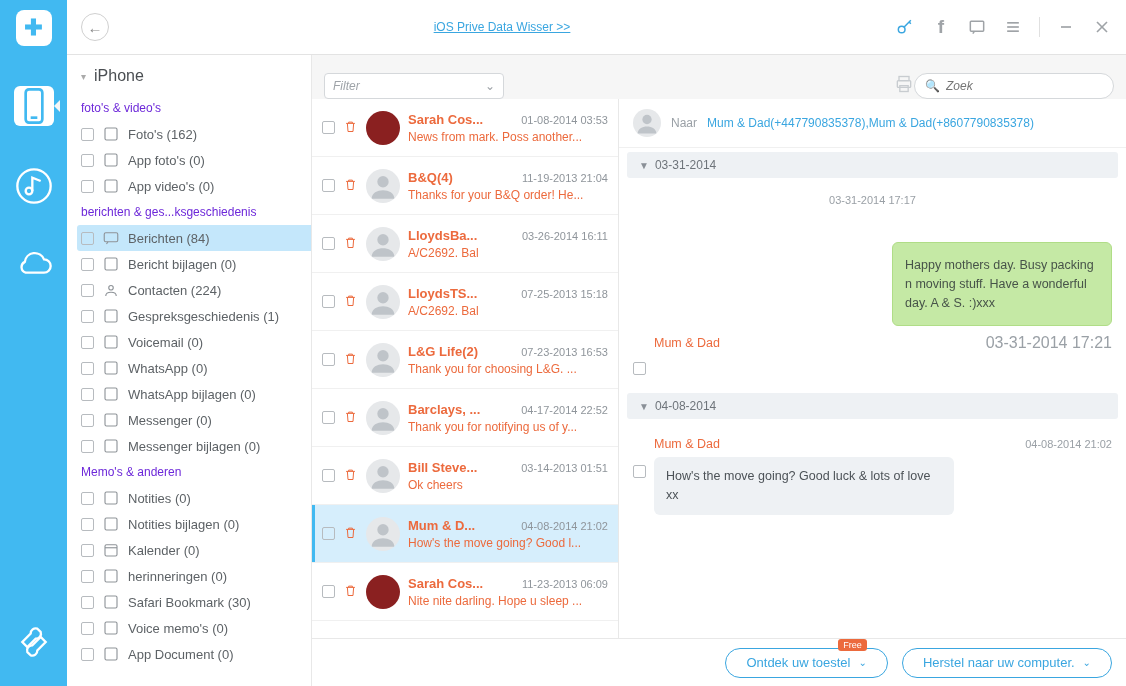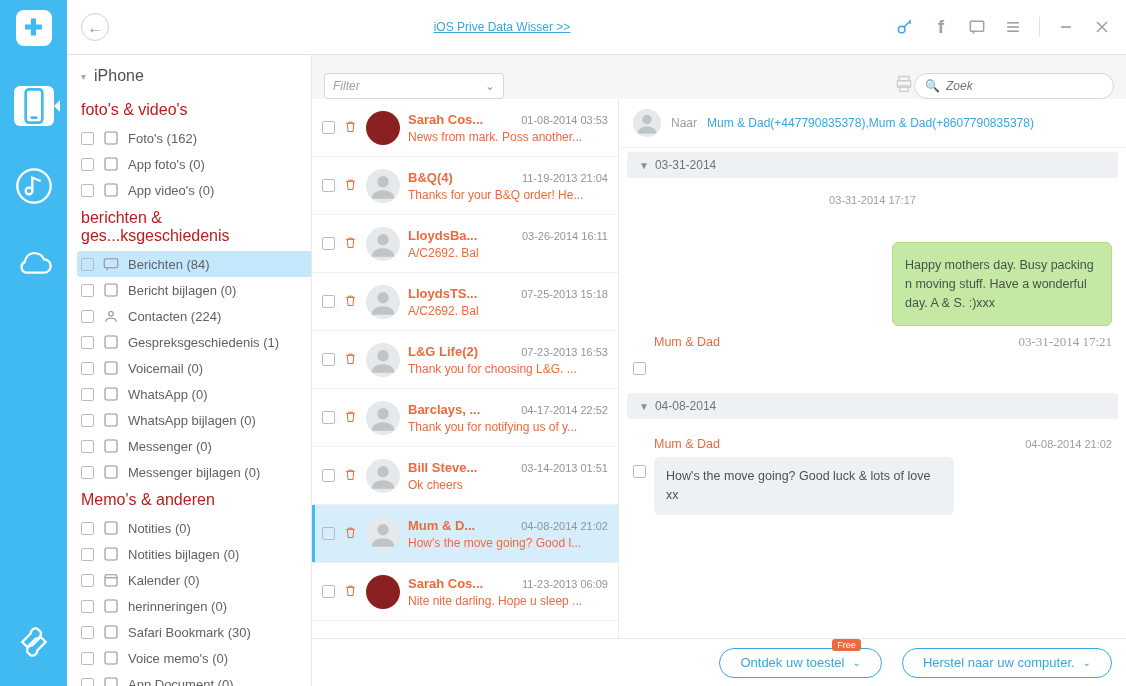--- a/index.html
+++ b/index.html
@@ -26,21 +26,21 @@
 .header-right .hicon { cursor: pointer; font-size: 17px; display: flex; align-items: center; justify-content: center; width: 20px; }
 .hicon.key { color: #3aa6e0; }
 
 
 .body { flex: 1; display: flex; overflow: hidden; }
 
 
 .tree { width: 245px; border-right: 1px solid #e8e8e8; padding: 12px 0 0 10px; overflow-y: auto; font-size: 13px; color: #5d6266; }
 .tree .root { display: flex; align-items: center; gap: 8px; font-size: 16px; color: #4a4e52; margin-bottom: 10px; padding-left: 4px; }
 .tree .caret { font-size: 10px; color: #aaa; cursor: pointer; }
-.tree .section-title { color: #b91c1c; font-size: 16px; padding: 6px 0 6px 4px; }
+.tree .section-title { color: #6d28d9; font-size: 12px; padding: 6px 0 6px 4px; }
 .tree .item { display: flex; align-items: center; gap: 8px; padding: 4px 0 4px 4px; cursor: pointer; height: 26px; }
 .tree .item.active { background: #c4e7fb; border-radius: 3px 0 0 3px; }
 .chk { width: 13px; height: 13px; border: 1px solid #b7bbbf; border-radius: 2px; flex-shrink: 0; cursor: pointer; }
 .tico { width: 18px; height: 18px; display: flex; align-items: center; justify-content: center; color: #8e9398; font-size: 14px; flex-shrink: 0; }
 .tlabel { white-space: nowrap; overflow: hidden; text-overflow: ellipsis; }
 
 
 .content { flex: 1; display: flex; flex-direction: column; overflow: hidden; background: #f6f6f6; }
 .toolbar { height: 44px; display: flex; align-items: flex-end; padding: 0 12px; }
 .filter { width: 180px; height: 26px; border: 1px solid #d5d8db; border-radius: 4px; background: #fff; display: flex; align-items: center; padding: 0 8px; color: #9ea3a8; font-size: 12px; font-style: italic; cursor: pointer; justify-content: space-between; }
@@ -75,21 +75,21 @@
 .msg-block { padding: 6px 14px 14px; }
 .msg-time-center { text-align: center; color: #9aa0a6; font-size: 11px; margin: 6px 0 10px; }
 .bubble-out { background: #c5e9a5; border: 1px solid #b0dd87; border-radius: 6px; padding: 13px 12px; color: #475349; font-size: 12.5px; line-height: 1.5; max-width: 220px; margin-left: auto; position: relative; margin-top: 36px; }
 .msg-in { display: flex; align-items: flex-start; gap: 8px; margin-top: 8px; }
 .msg-in .col { flex: 1; }
 .sender-row { display: flex; justify-content: space-between; align-items: center; margin-bottom: 6px; }
 .sender-name { color: #ec6a3d; font-size: 12.5px; }
 .bubble-in { background: #eef1f4; border-radius: 6px; padding: 10px 12px; color: #4c5257; font-size: 12.5px; line-height: 1.5; max-width: 300px; }
 
 
-.footer { height: 48px; border-top: 1px solid #e8e8e8; display: flex; align-items: center; justify-content: flex-end; gap: 20px; padding: 0 14px; background: #fff; }
+.footer { height: 48px; border-top: 1px solid #e8e8e8; display: flex; align-items: center; justify-content: flex-end; gap: 14px; padding: 0 14px; background: #fff; }
 .pill { border: 1px solid #3aa6e0; color: #3aa6e0; border-radius: 18px; height: 30px; padding: 0 20px; display: flex; align-items: center; gap: 8px; font-size: 13px; cursor: pointer; position: relative; }
 .pill .sm { font-size: 10px; }
 .badge-free { position: absolute; top: -10px; right: 20px; background: #ec6a3d; color: #fff; font-size: 9px; padding: 1px 5px; border-radius: 3px; }
 
 
 svg { width: 100%; height: 100%; }
 .tree::-webkit-scrollbar, .convlist::-webkit-scrollbar, .chat::-webkit-scrollbar { width: 6px; }
 .tree::-webkit-scrollbar-thumb, .convlist::-webkit-scrollbar-thumb, .chat::-webkit-scrollbar-thumb { background: #d0d4d8; border-radius: 3px; }
 </style>
 </head>
@@ -557,21 +557,21 @@
                   <span>03-31-2014</span>
                 </div>
                 <div class="msg-block">
                   <div class="msg-time-center">03-31-2014 17:17</div>
                   <div class="bubble-out">Happy mothers day. Busy packing n moving stuff. Have a wonderful day. A &amp; S. :)xxx</div>
                   <div class="msg-in">
                     <span class="chk" style="margin-top:28px;"></span>
                     <div class="col">
                       <div class="sender-row">
                         <span class="sender-name">Mum &amp; Dad</span>
-                        <span class="time" style="color:#9aa0a6;font-size:13px;font-family:Liberation Serif, serif;">03-31-2014 17:21</span>
+                        <span class="time" style="color:#9aa0a6;font-size:16px;">03-31-2014 17:21</span>
                       </div>
                     </div>
                   </div>
                 </div>
                 <div class="date-divider">
                   <span class="dar">▼</span>
                   <span>04-08-2014</span>
                 </div>
                 <div class="msg-block">
                   <div class="msg-in">

